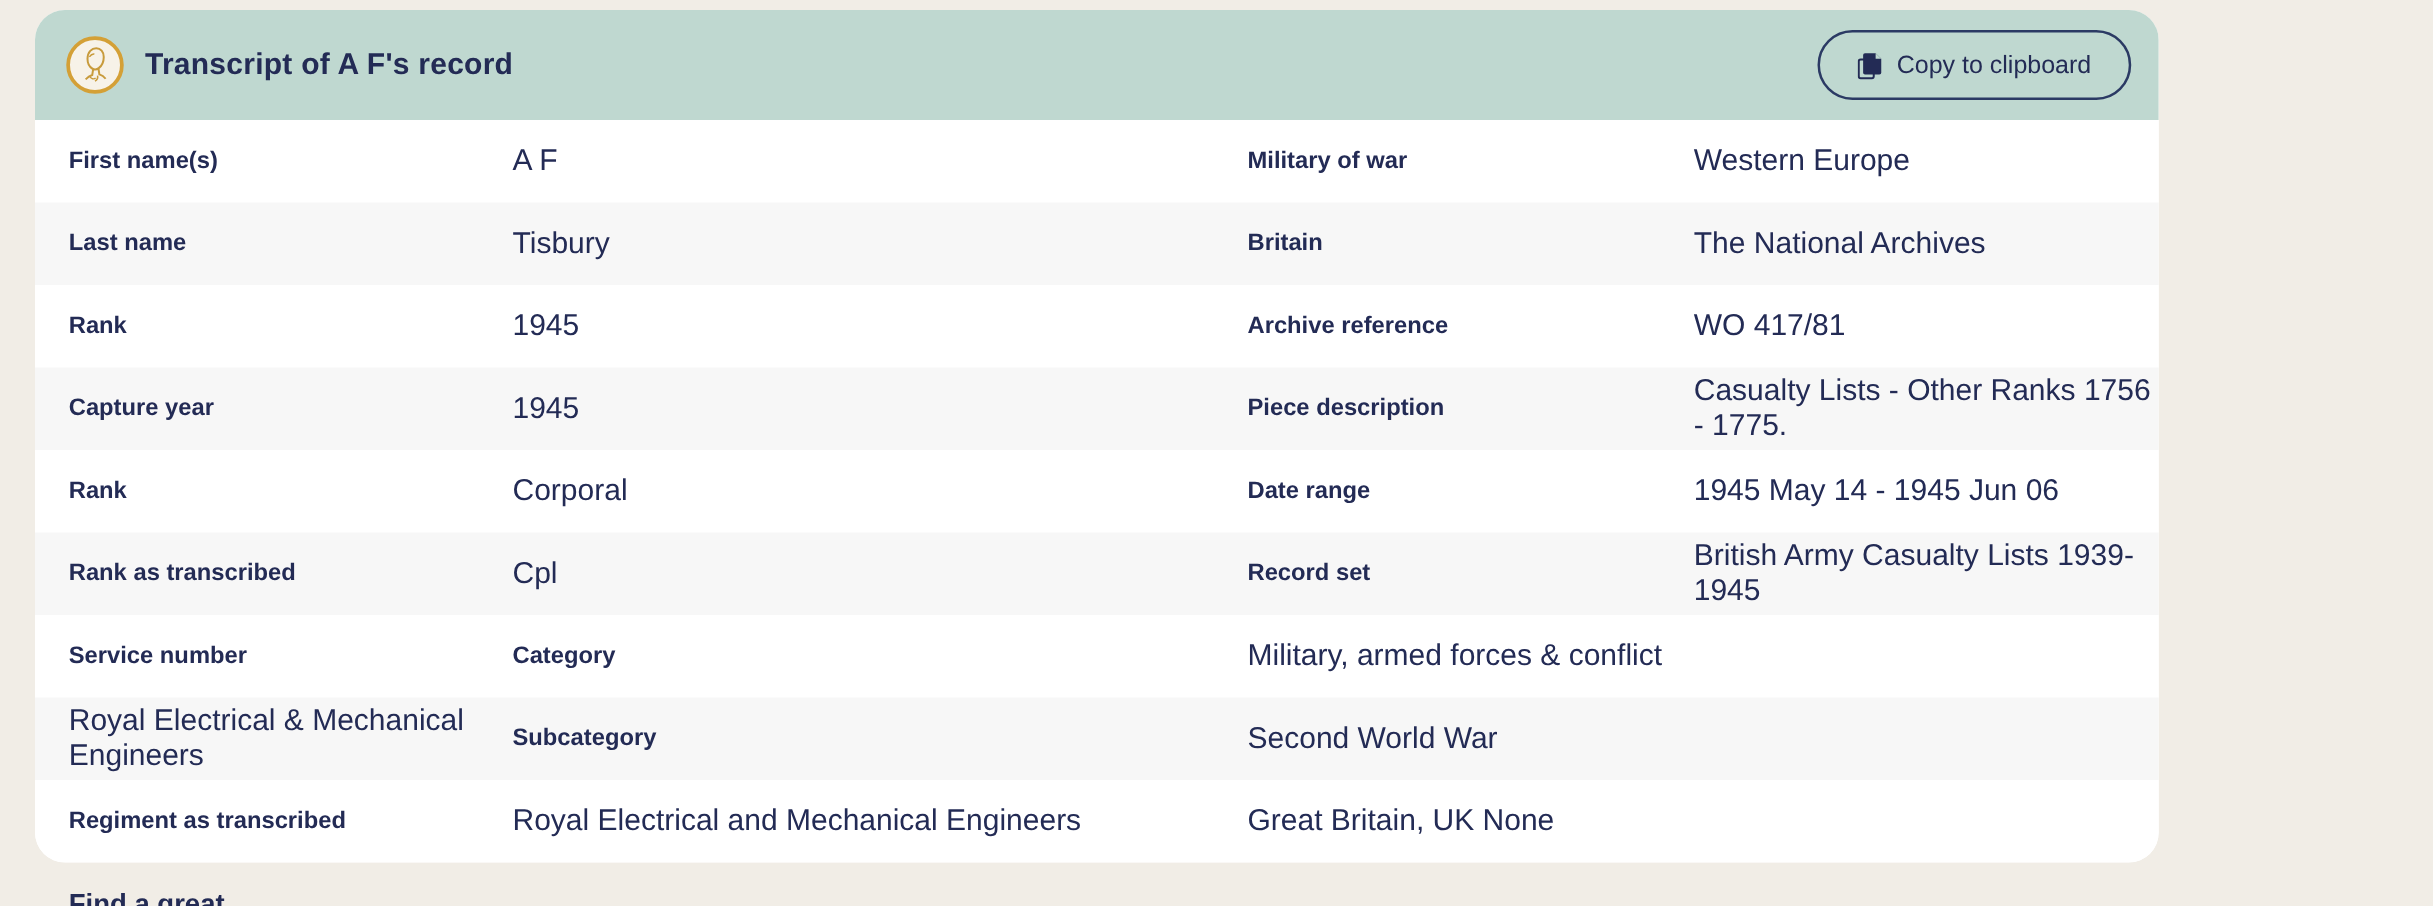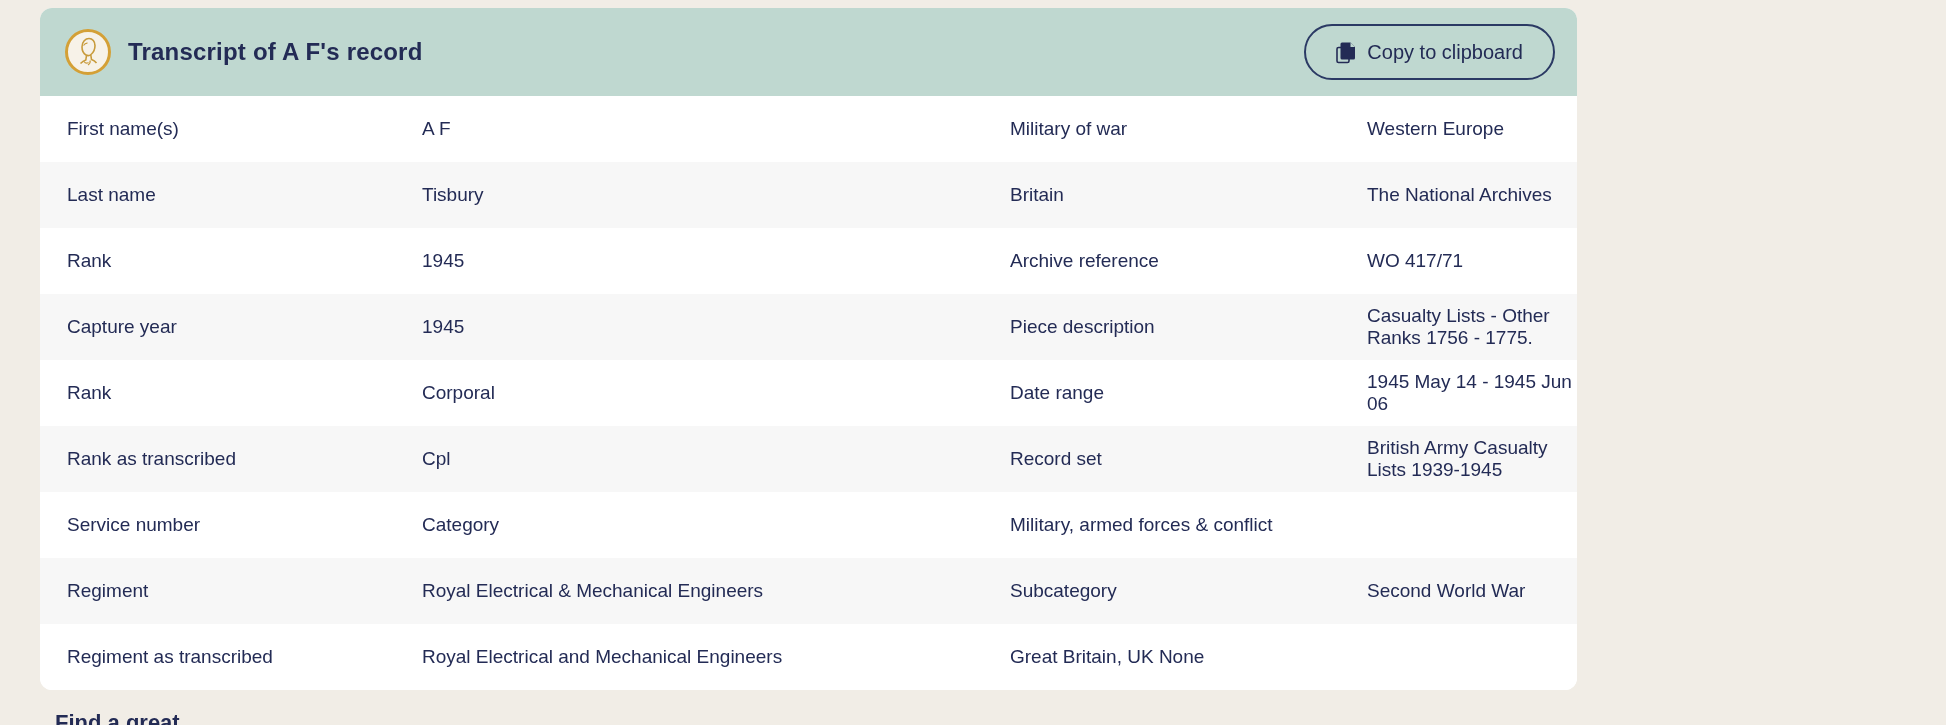--- a/index.html
+++ b/index.html
@@ -5,23 +5,23 @@
   * { margin: 0; padding: 0; box-sizing: border-box; }
   html, body {
     width: 1946px; height: 725px;
     background: #f1ede6;
     font-family: "Liberation Sans", sans-serif;
     overflow: hidden;
     position: relative;
   }
   .panel {
     position: absolute;
-    left: 40px; top: 8px;
-    width: 1537px;
-    border-radius: 12px;
+    left: 28px; top: 8px;
+    width: 1699px;
+    border-radius: 24px;
     overflow: hidden;
     background: #ffffff;
   }
   .panel-header {
     height: 88px;
     background: #bfd8d0;
     display: flex;
     align-items: center;
     padding: 0 22px 0 25px;
   }
@@ -63,25 +63,25 @@
     display: grid;
     grid-template-columns: 355px 588px 357px 1fr;
     align-items: center;
     height: 66px;
     padding-left: 27px;
     background: #ffffff;
   }
   .record-row:nth-child(even) { background: #f7f7f7; }
   .field-label {
     font-size: 19px;
-    font-weight: 400;
+    font-weight: 700;
     color: #232b55;
   }
   .field-value {
-    font-size: 19px;
+    font-size: 24px;
     font-weight: 400;
     color: #232b55;
   }
   .footer-heading {
     position: absolute;
     left: 55px;
     top: 710px;
     font-size: 22px;
     font-weight: 700;
     color: #232b55;
@@ -128,21 +128,21 @@
     <div class="record-row">
       <span class="field-label">Last name</span>
       <span class="field-value">Tisbury</span>
       <span class="field-label">Britain</span>
       <span class="field-value">The National Archives</span>
     </div>
     <div class="record-row">
       <span class="field-label">Rank</span>
       <span class="field-value">1945</span>
       <span class="field-label">Archive reference</span>
-      <span class="field-value">WO 417/71</span>
+      <span class="field-value">WO 417/81</span>
     </div>
     <div class="record-row">
       <span class="field-label">Capture year</span>
       <span class="field-value">1945</span>
       <span class="field-label">Piece description</span>
       <span class="field-value">Casualty Lists - Other Ranks 1756 - 1775.</span>
     </div>
     <div class="record-row">
       <span class="field-label">Rank</span>
       <span class="field-value">Corporal</span>
@@ -154,21 +154,20 @@
       <span class="field-value">Cpl</span>
       <span class="field-label">Record set</span>
       <span class="field-value">British Army Casualty Lists 1939-1945</span>
     </div>
     <div class="record-row">
       <span class="field-label">Service number</span>
       <span class="field-label">Category</span>
       <span class="field-value">Military, armed forces &amp; conflict</span>
     </div>
     <div class="record-row">
-      <span class="field-label">Regiment</span>
       <span class="field-value">Royal Electrical &amp; Mechanical Engineers</span>
       <span class="field-label">Subcategory</span>
       <span class="field-value">Second World War</span>
     </div>
     <div class="record-row">
       <span class="field-label">Regiment as transcribed</span>
       <span class="field-value">Royal Electrical and Mechanical Engineers</span>
       <span class="field-value">Great Britain, UK None</span>
     </div>
   </div>

